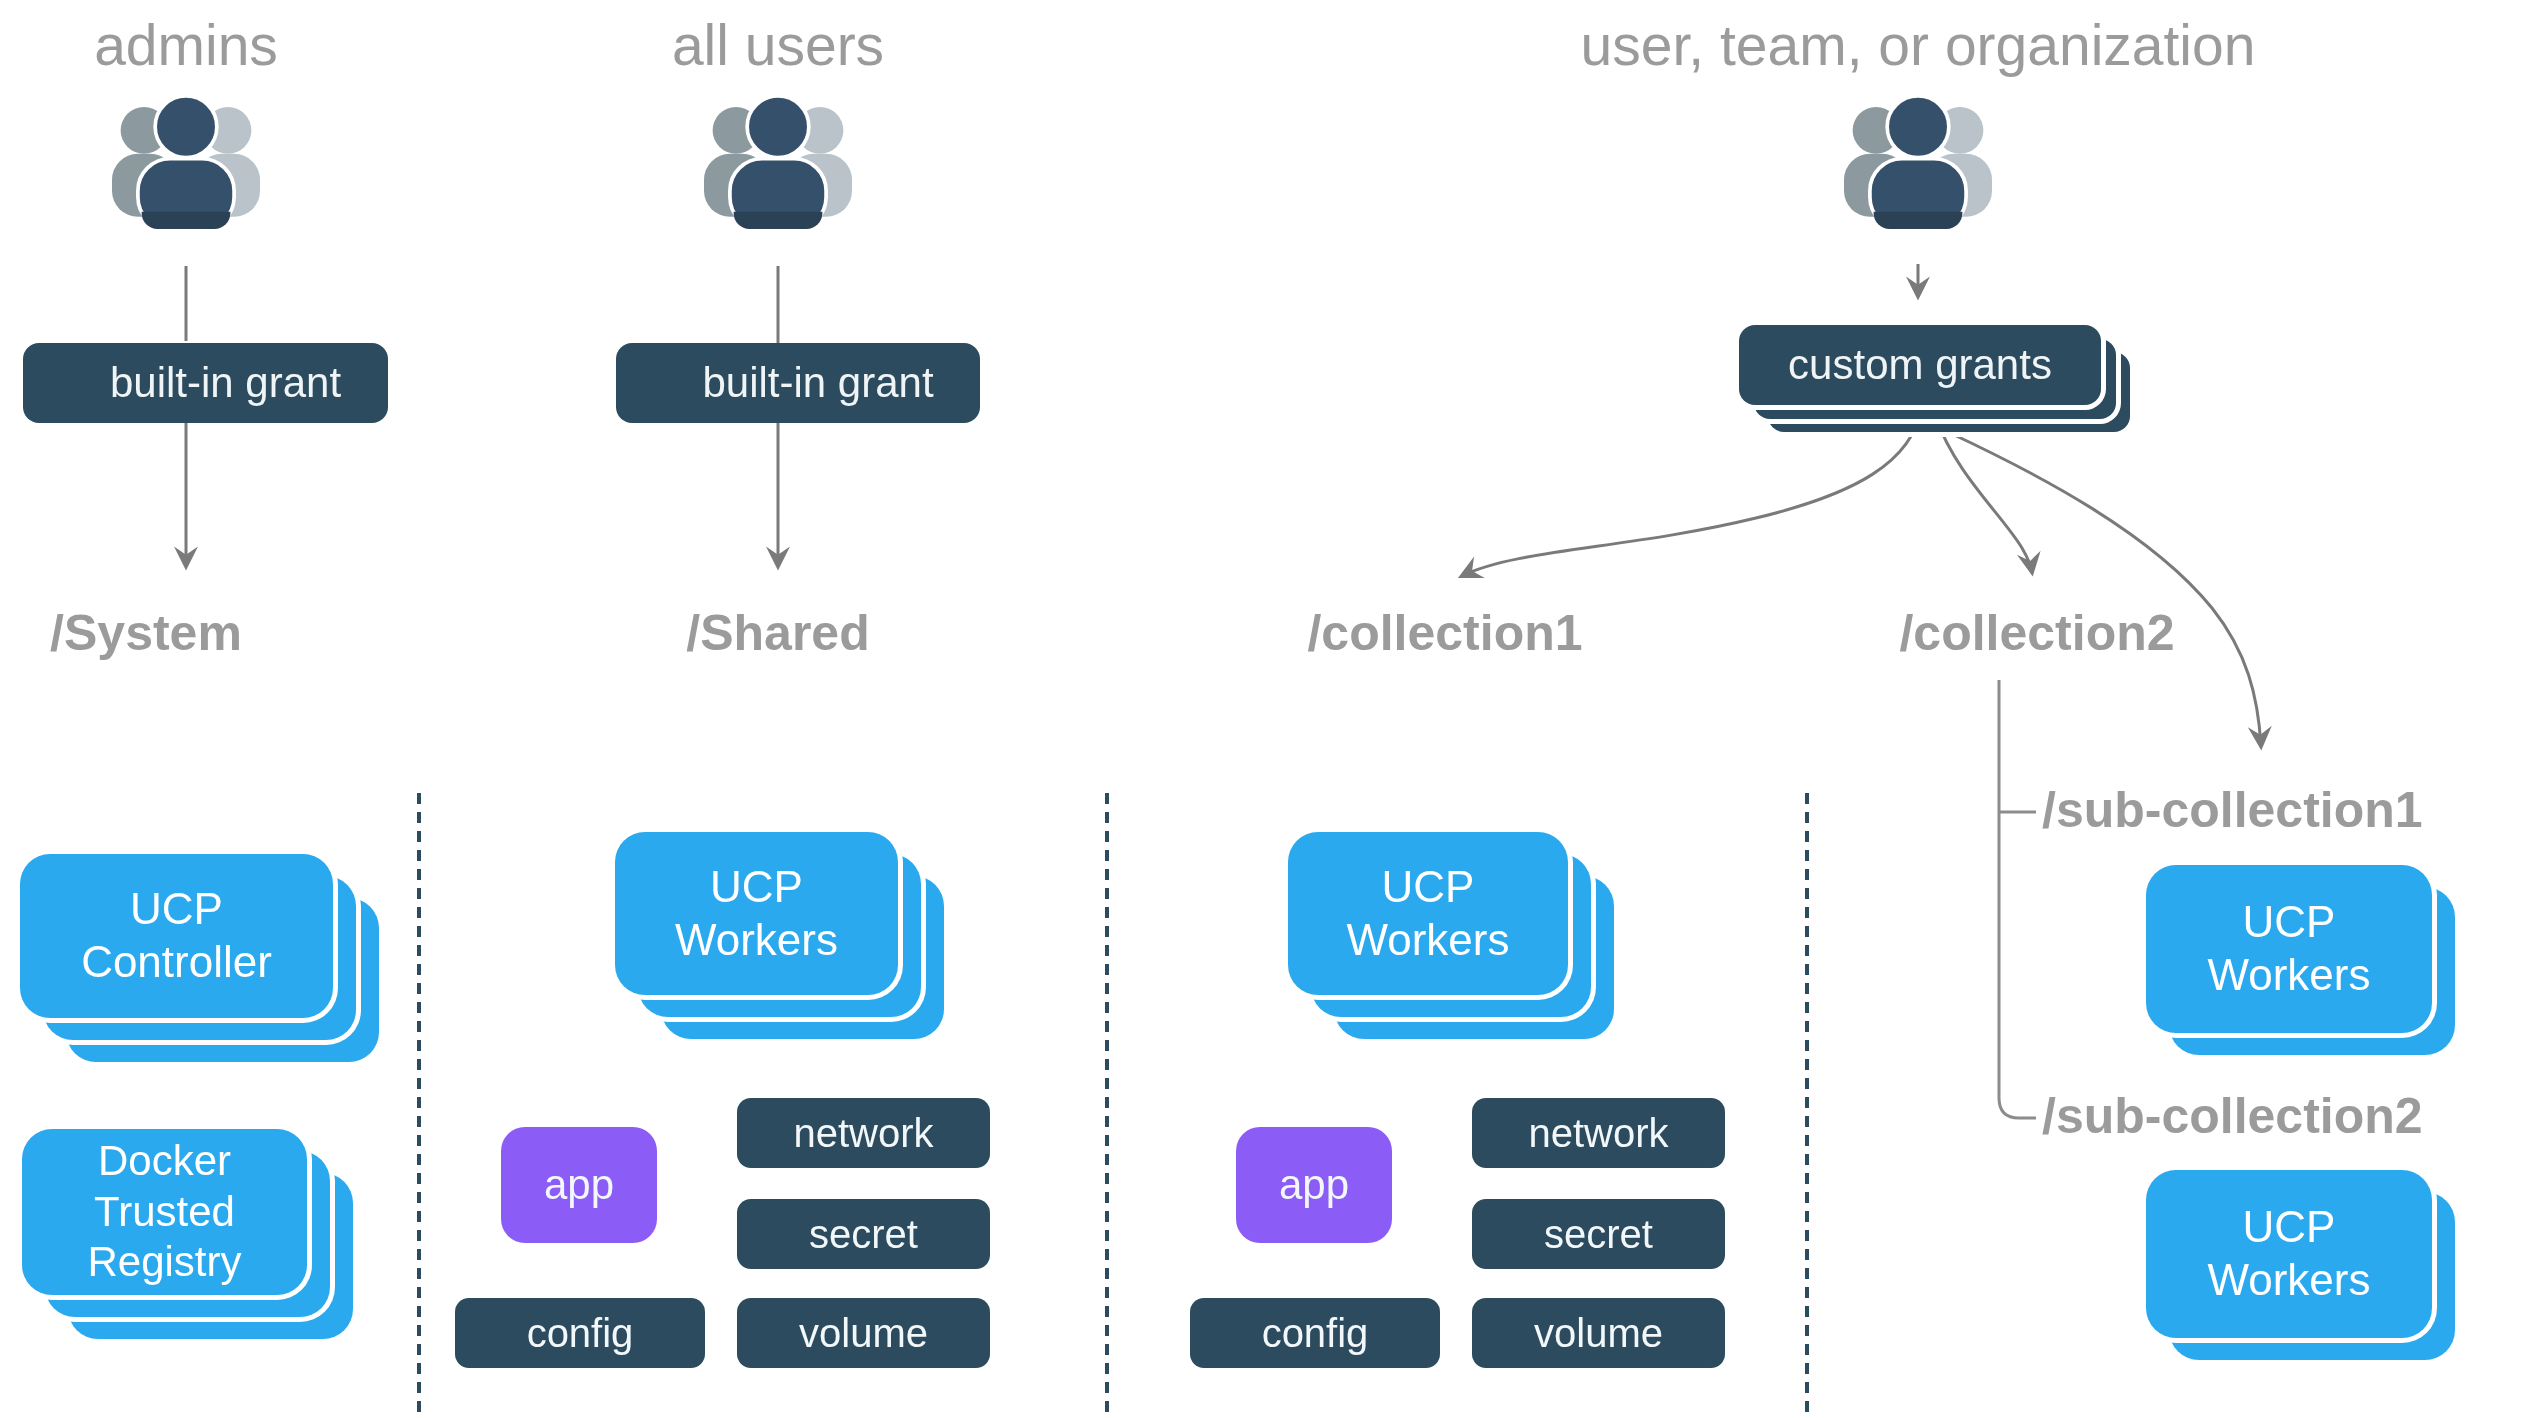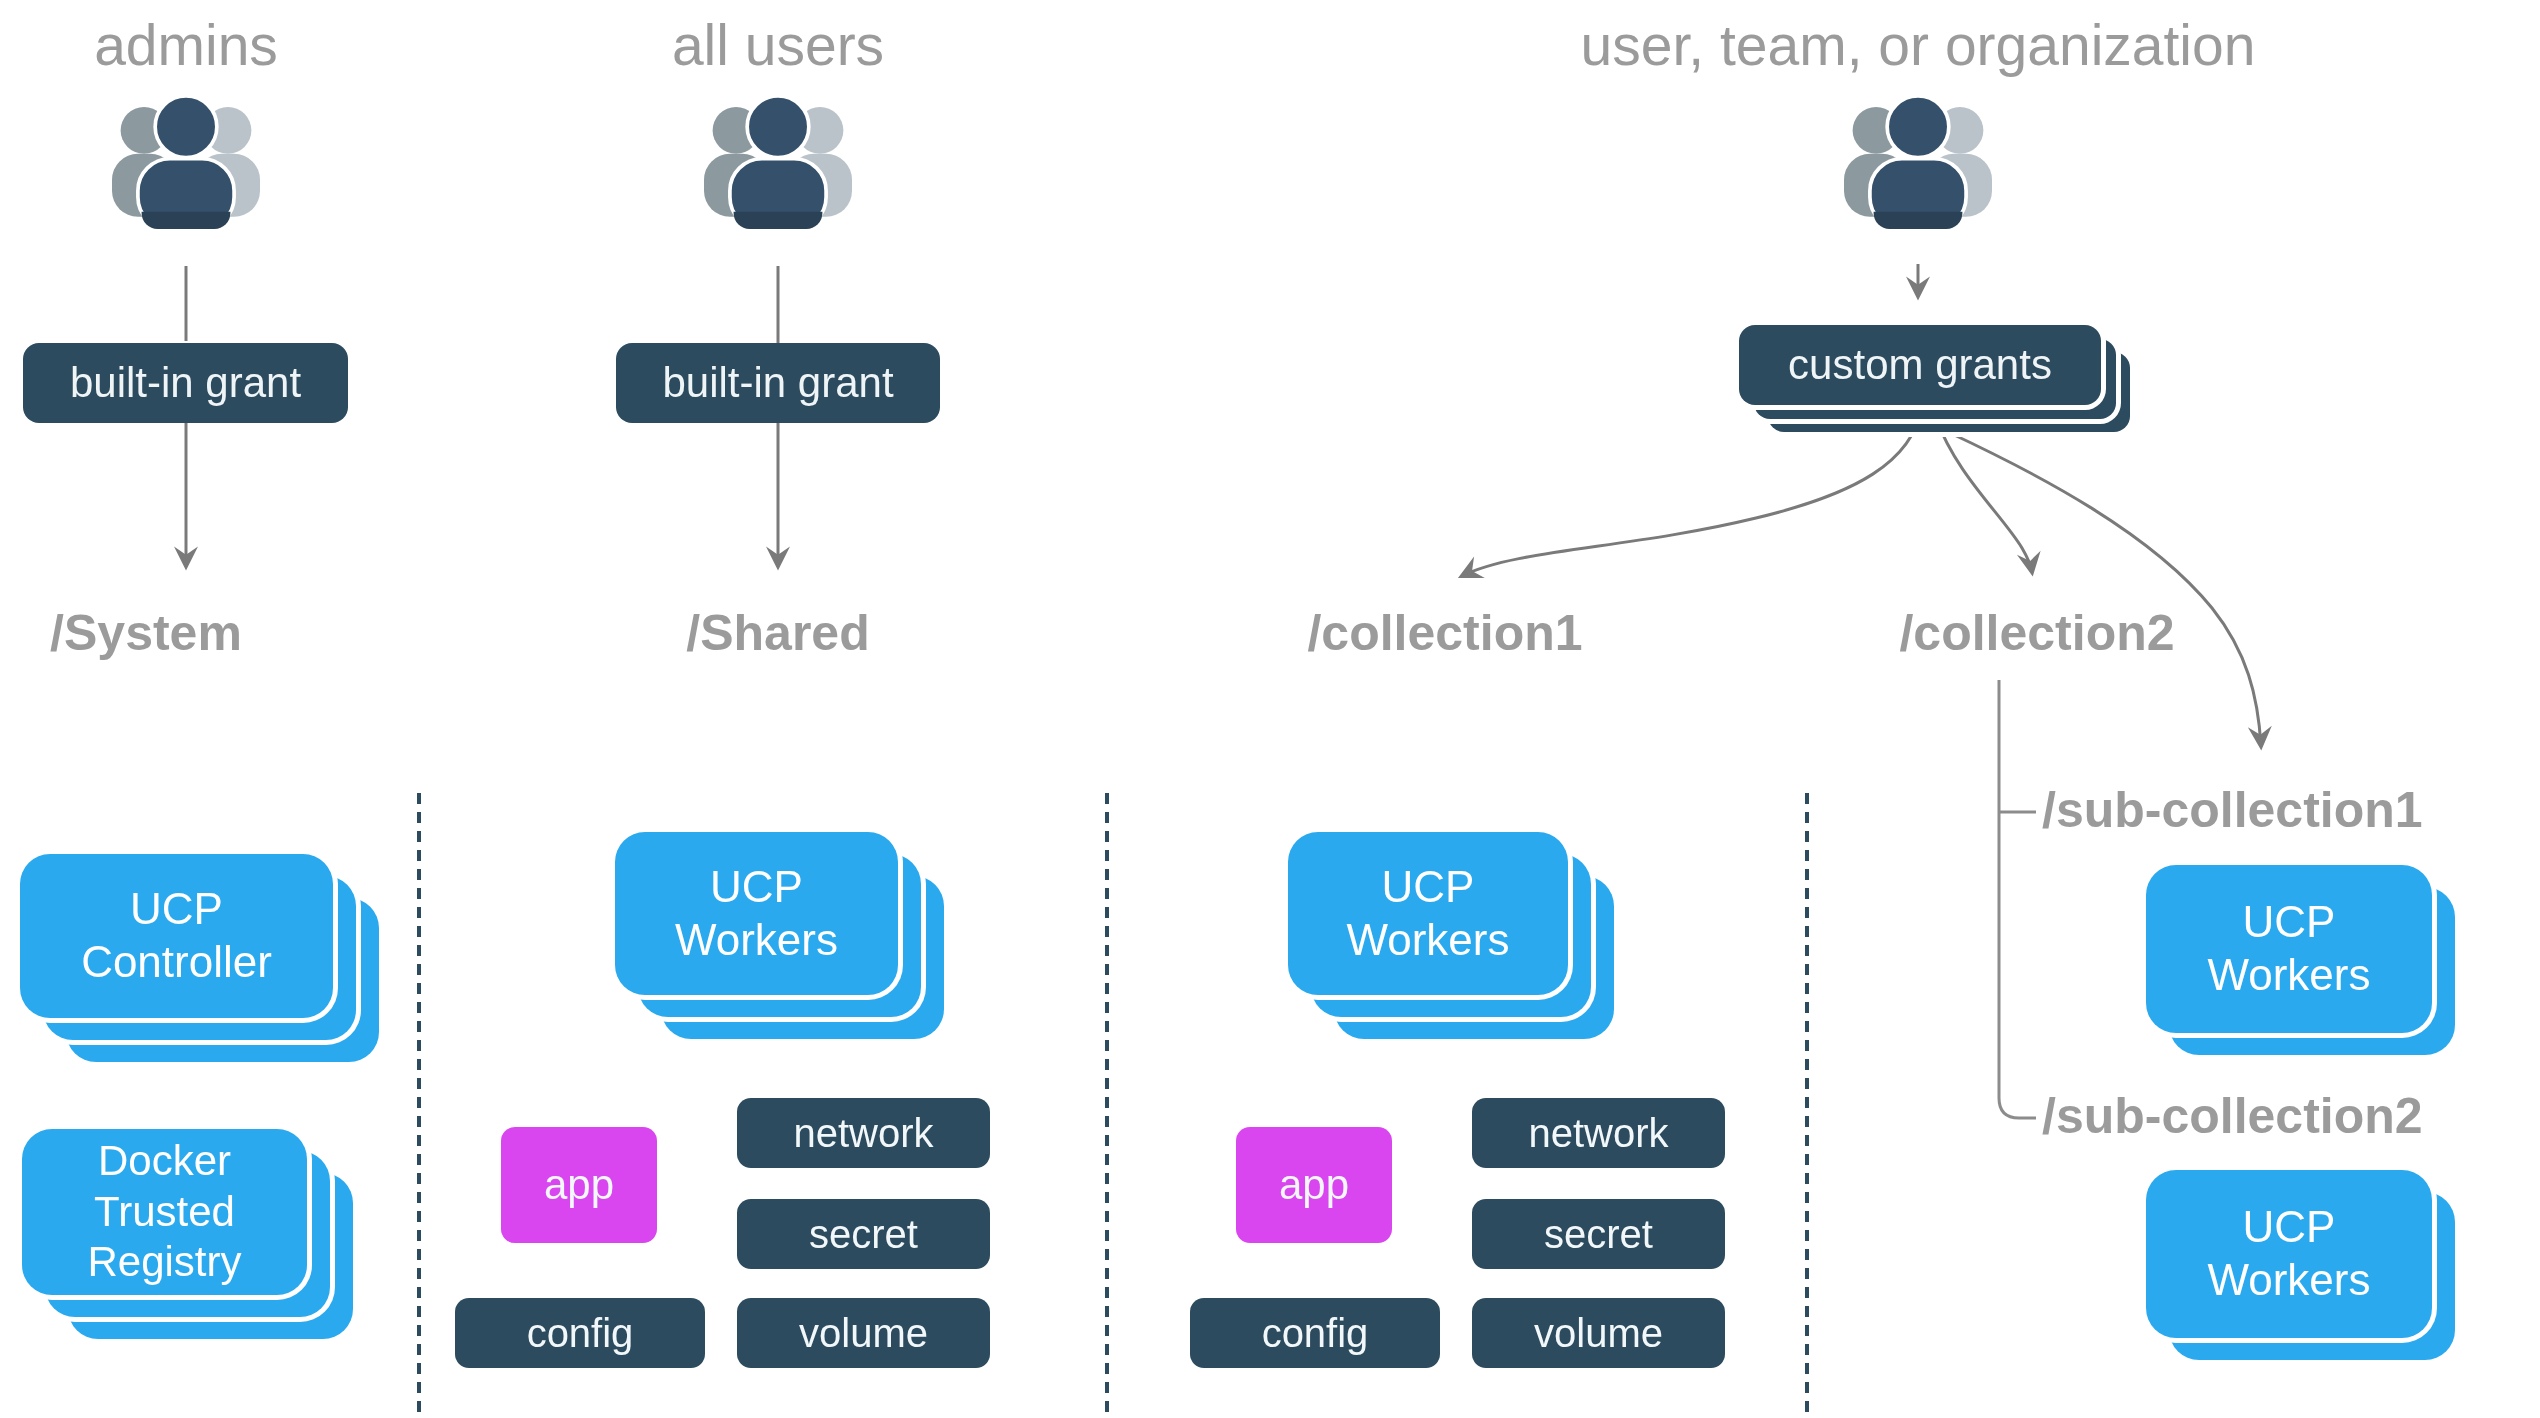--- a/index.html
+++ b/index.html
@@ -12,21 +12,21 @@
     position:absolute;top:793px;height:620px;width:4px;
     background:repeating-linear-gradient(180deg,#2C4B5E 0,#2C4B5E 11px,transparent 11px,transparent 19px);
   }
   .hdr{
     position:absolute;top:14px;color:#9B9B9B;font-size:57px;line-height:1.1;
     white-space:nowrap;transform:translateX(-50%);
   }
   .people{position:absolute;width:190px;height:148px;}
   .grant{
     position:absolute;background:#2C4B5E;border-radius:16px;color:#EFF4F6;
-    font-size:42px;display:flex;align-items:center;justify-content:center;white-space:nowrap;
+    font-size:42px;display:flex;align-items:center;justify-content:center;white-space:nowrap;padding-left:40px;
   }
   .plabel{position:absolute;color:#9B9B9B;font-size:50px;font-weight:700;white-space:nowrap;line-height:1.1;}
   .cx{transform:translateX(-50%);}
   .stack{position:absolute;}
   .layer{position:absolute;left:0;top:0;width:100%;height:100%;border-radius:30px;}
   .ring{box-shadow:0 0 0 5px #fff;}
   .blue{background:#2AA9EF;}
   .navy{background:#2C4B5E;border-radius:16px;}
   .l2{transform:translate(23px,22px);}
   .l3{transform:translate(46px,44px);}
@@ -34,21 +34,21 @@
   .g3{transform:translate(29px,27px);}
   .front{
     display:flex;align-items:center;justify-content:center;text-align:center;
     color:#fff;font-size:44px;line-height:1.2;padding:0 36px;box-sizing:border-box;
   }
   .front.small{font-size:42px;}
   .res{
     position:absolute;background:#2C4B5E;border-radius:14px;color:#F2F7F9;
     font-size:40px;display:flex;align-items:center;justify-content:center;
   }
-  .appbox{background:#d946ef;border-radius:14px;font-size:42px;}
+  .appbox{background:#8b5cf6;border-radius:24px;font-size:42px;}
 </style>
 </head>
 <body>
 
 <div class="stage">
 
   <svg width="0" height="0" style="position:absolute">
     <defs>
       <g id="people">
         <circle cx="-34" cy="-24" r="19" fill="#8C9AA0"></circle>

